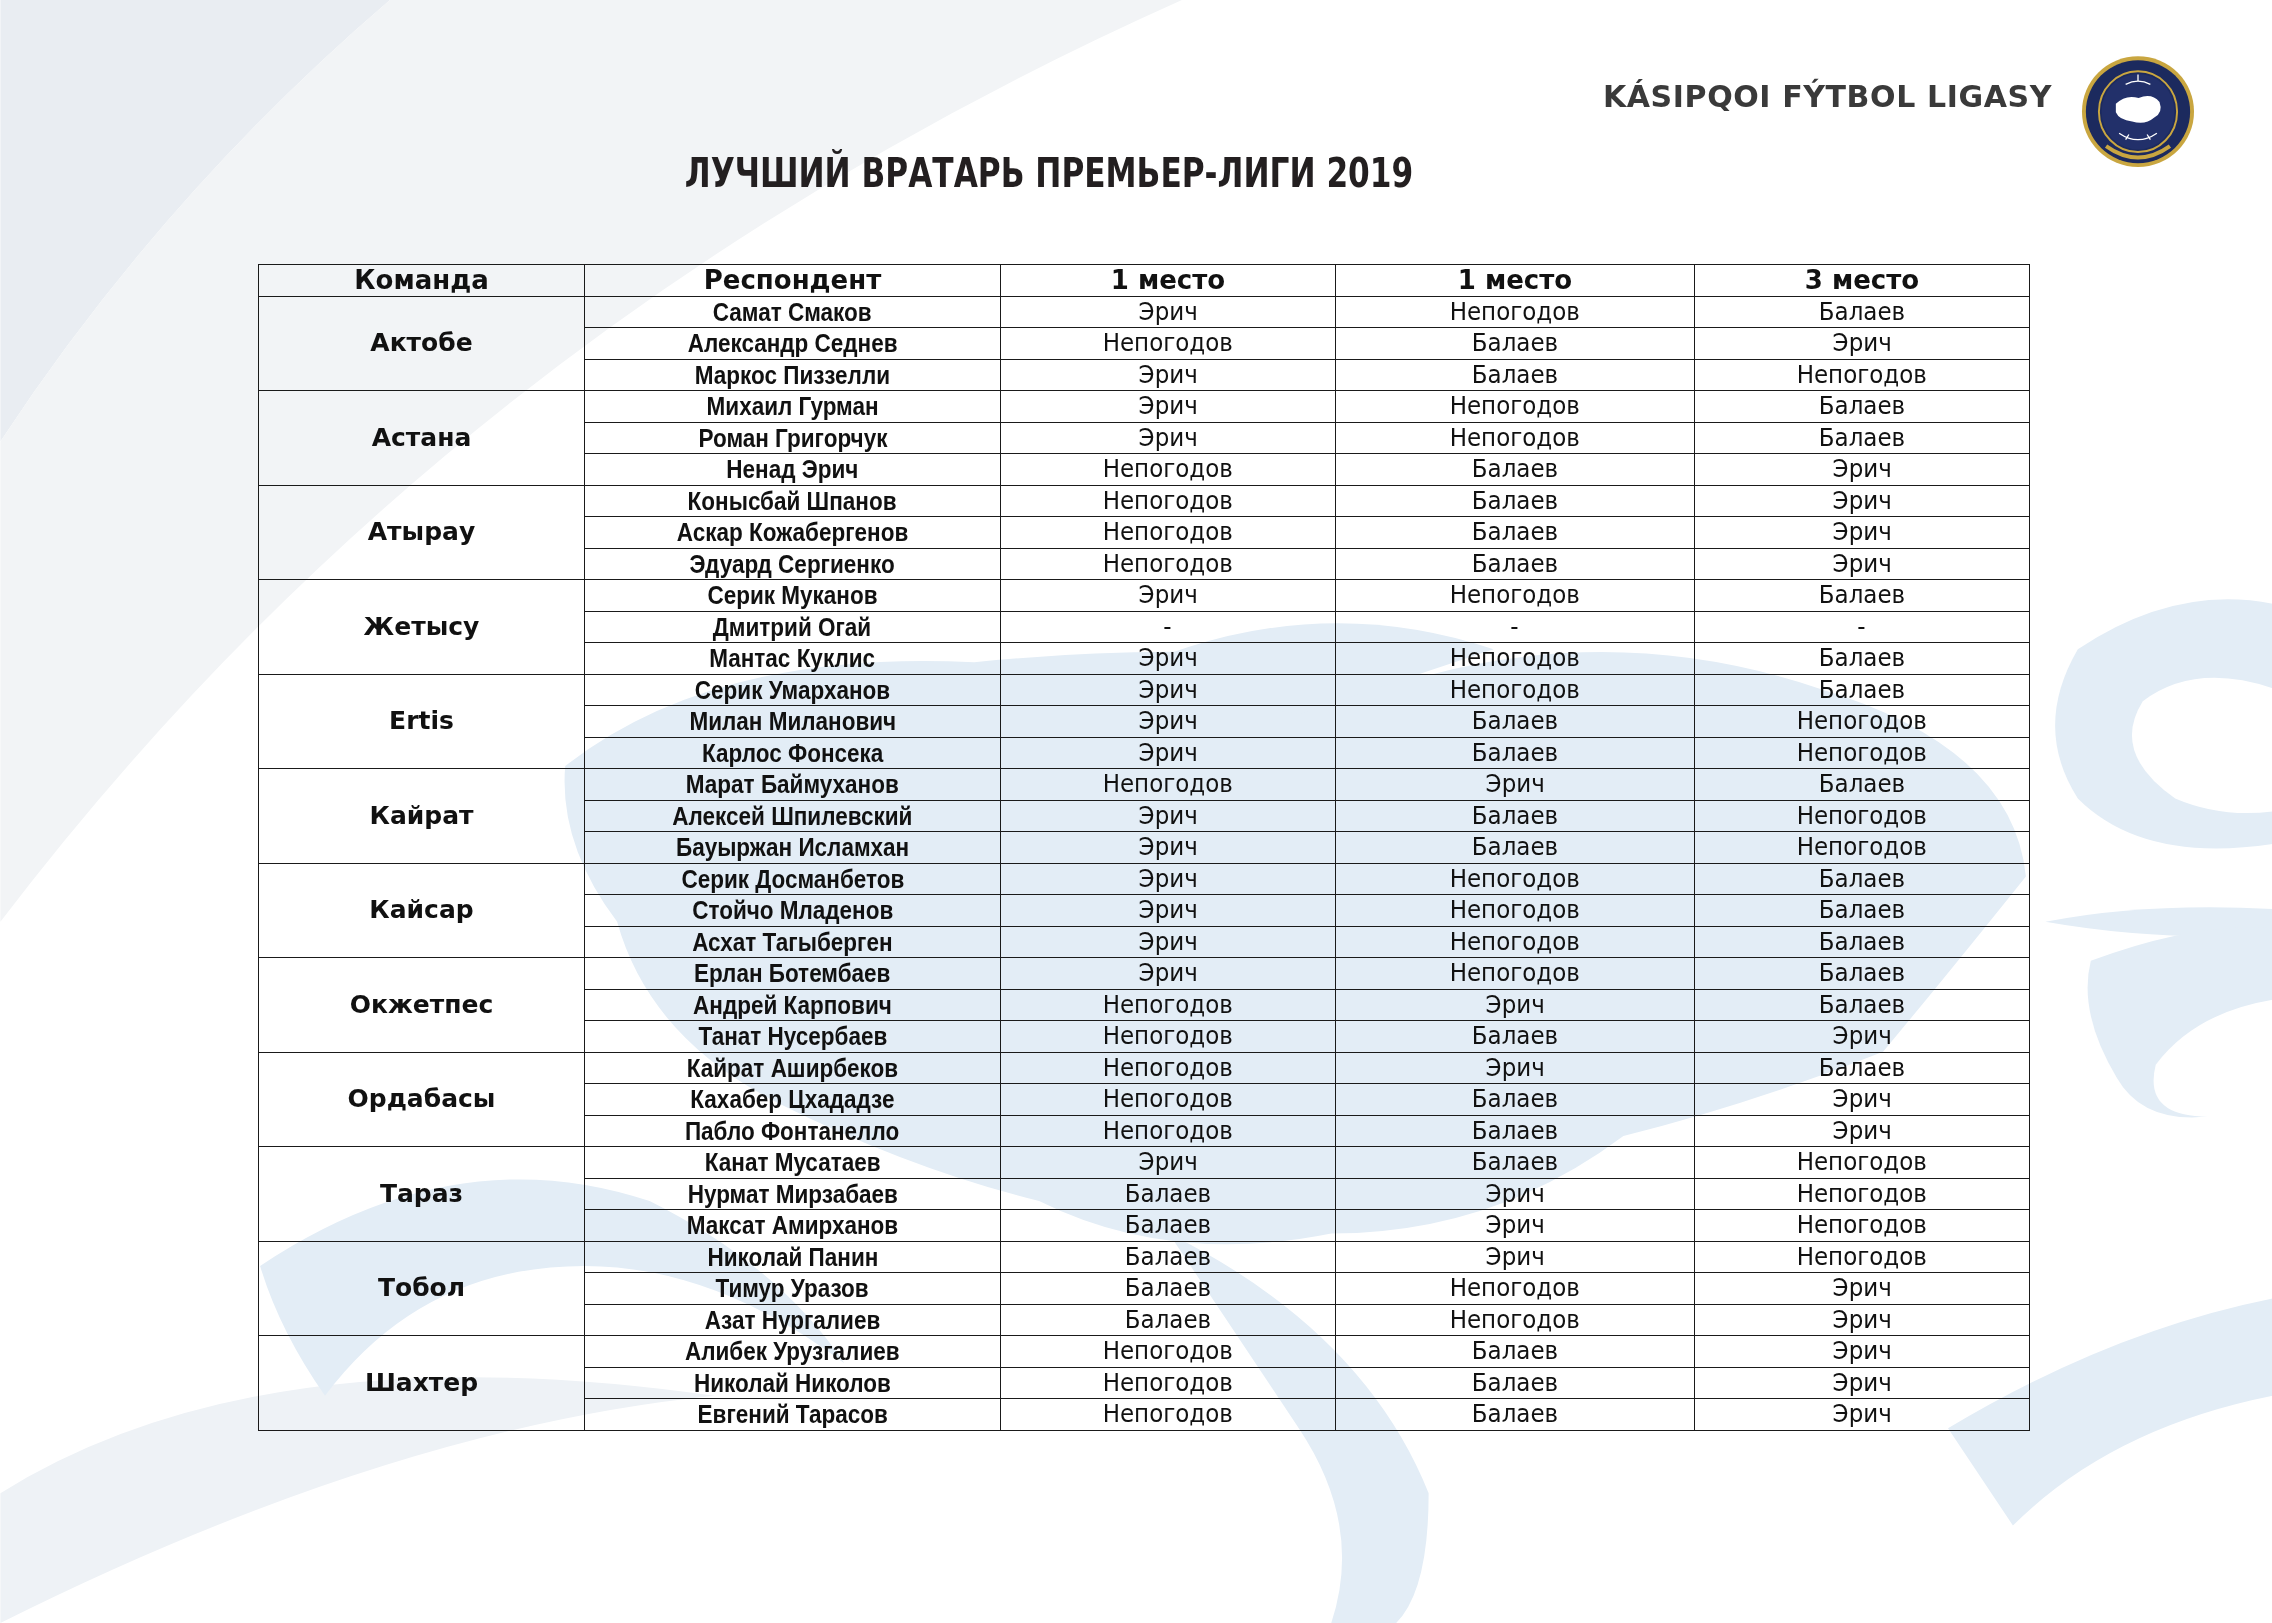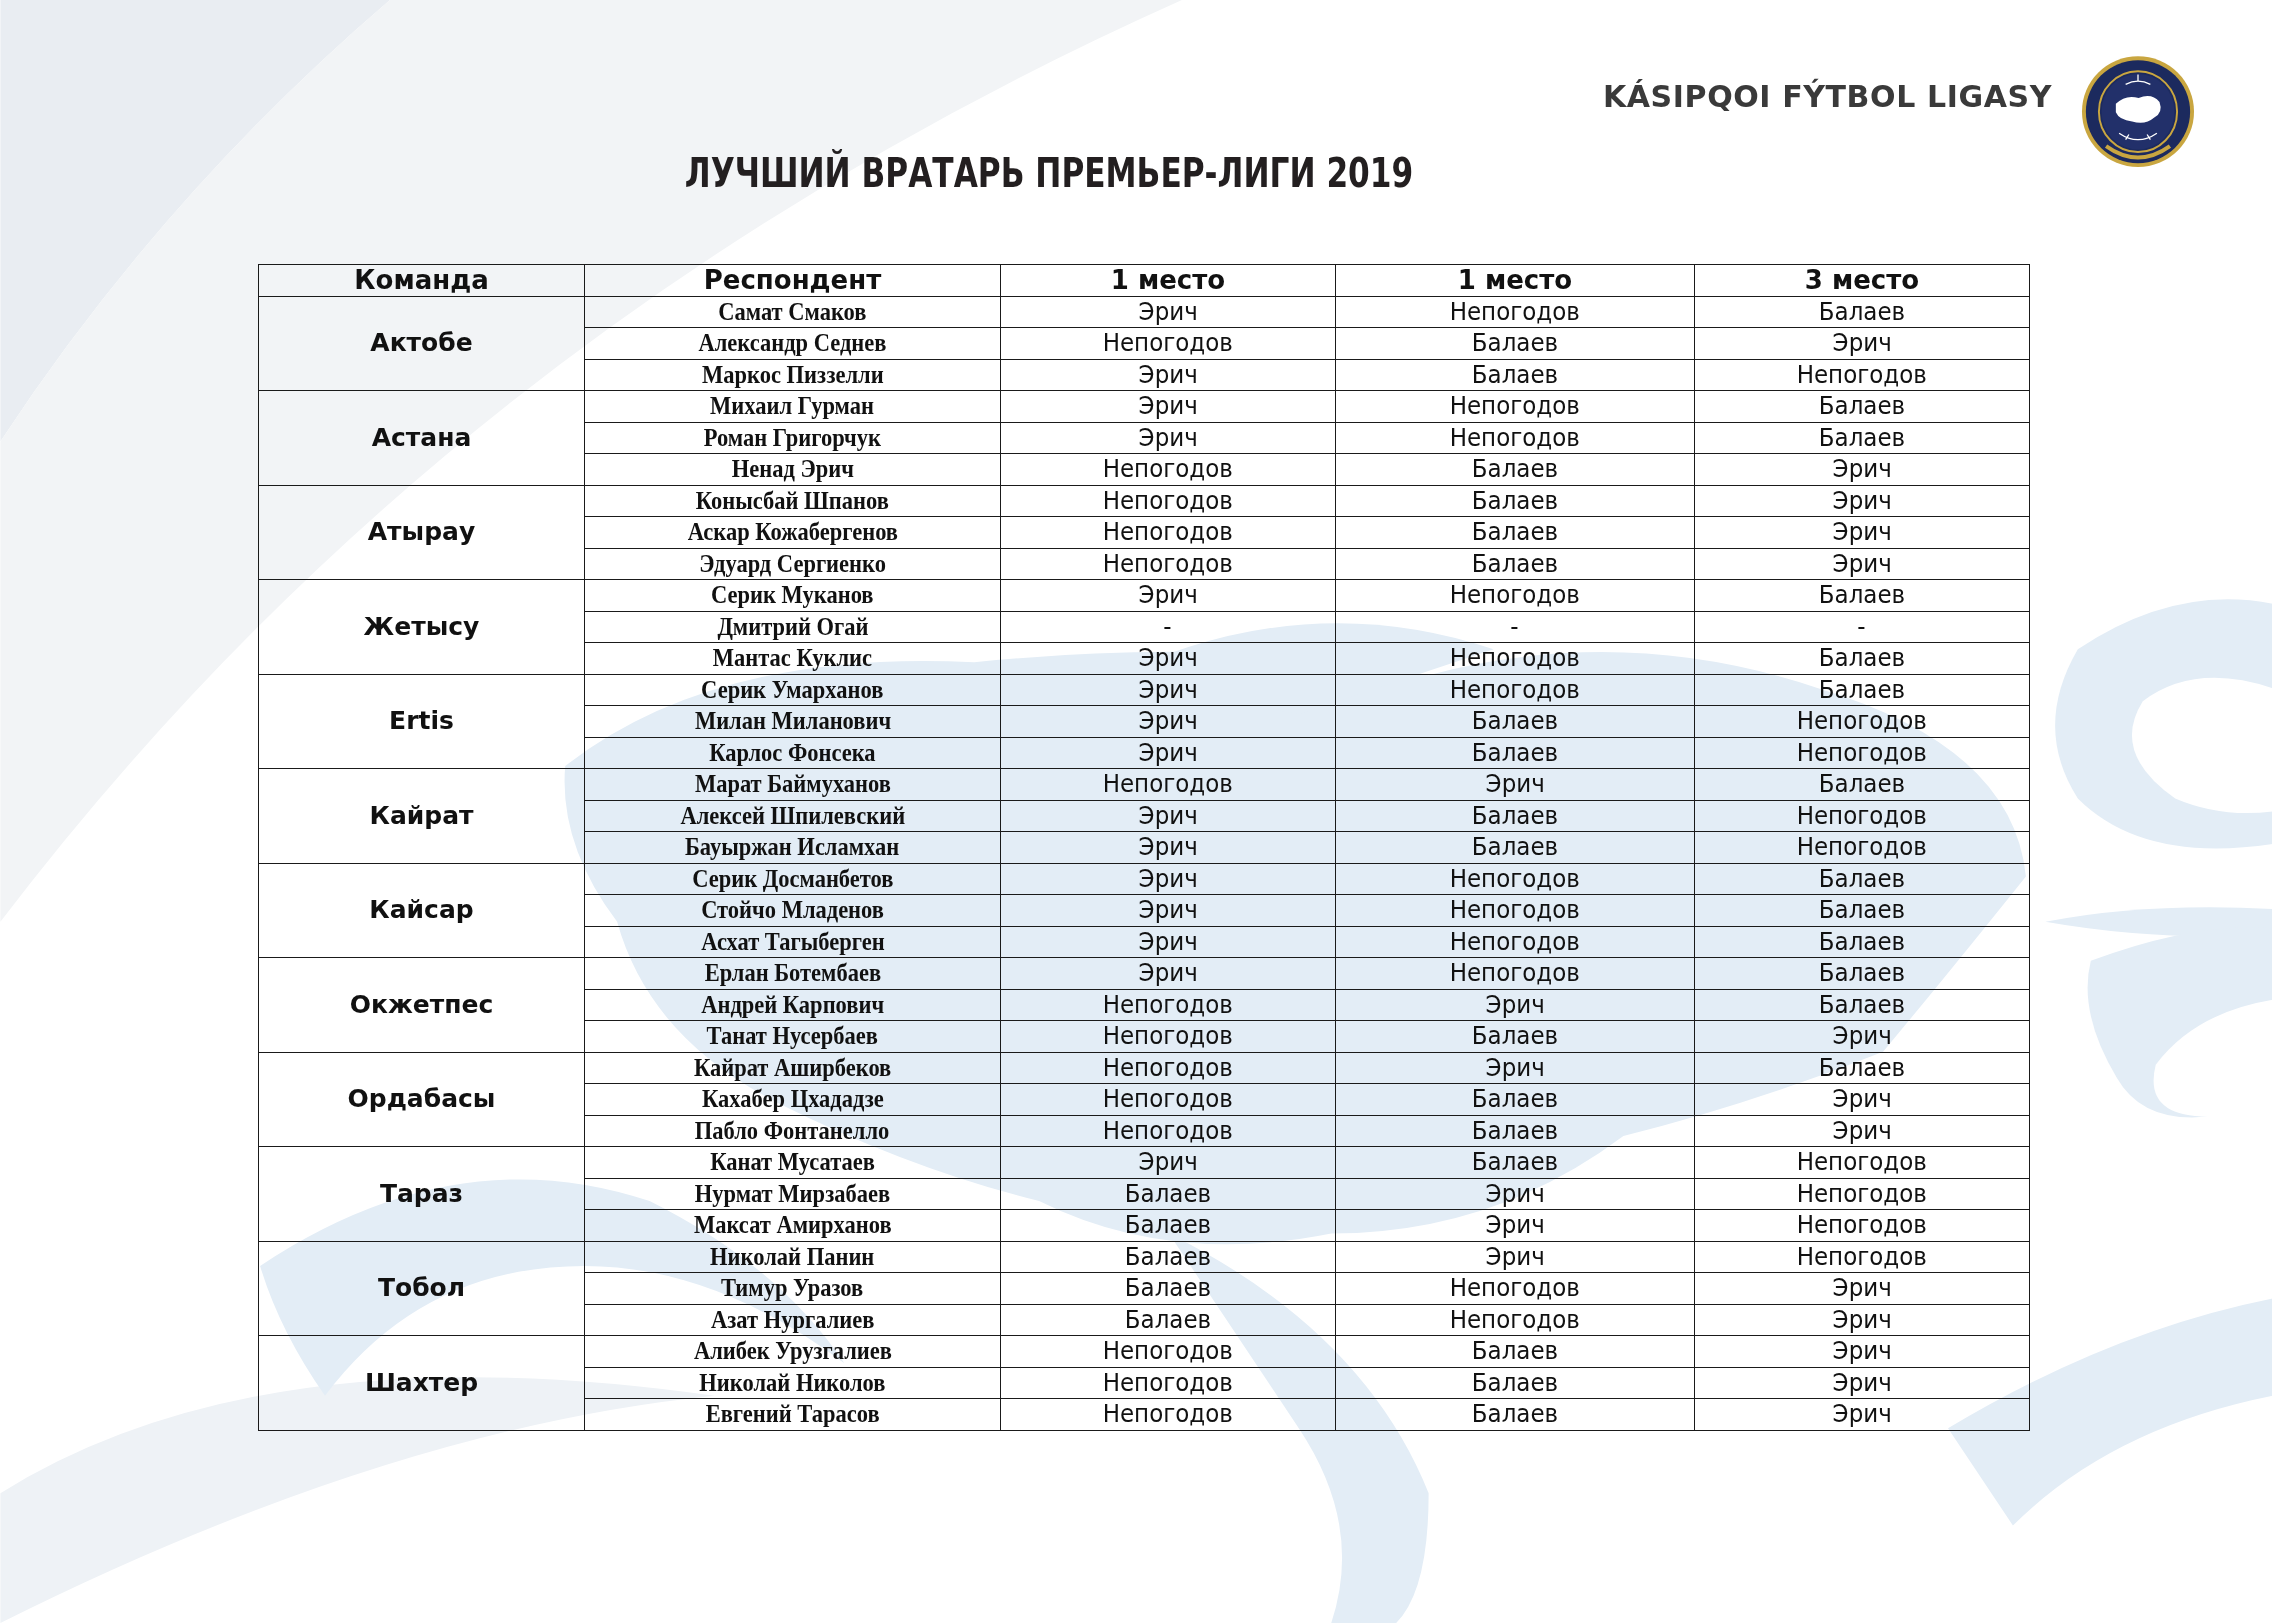--- a/index.html
+++ b/index.html
@@ -7,21 +7,21 @@
   .bg { position:absolute; left:0; top:0; width:2273px; height:1623px; z-index:0; }
   .brand { position:absolute; right:221px; top:77px; text-align:right; z-index:2; }
   .brand-line { font-family:"DejaVu Sans", sans-serif; font-weight:bold; font-size:30px; color:#3a3a3a; line-height:39px; letter-spacing:0.6px; }
   .logo { position:absolute; left:2080px; top:55px; width:116px; height:114px; z-index:2; }
   .title { position:absolute; left:0; width:2273px; top:150px; text-align:center; z-index:2; }
   .title span { display:inline-block; font-family:"DejaVu Sans", sans-serif; font-weight:bold; font-size:40px; color:#231f20; transform:scaleX(0.78); transform-origin:center; margin-left:-175px; }
   table.votes { position:absolute; left:258px; top:264px; border-collapse:collapse; z-index:2; table-layout:fixed; }
   table.votes td, table.votes th { border:1.9px solid #1a1a1a; height:30.5px; padding:0; text-align:center; vertical-align:middle; white-space:nowrap; line-height:30.5px; }
   table.votes th { font-family:"DejaVu Sans", sans-serif; font-weight:bold; font-size:26px; }
   td.team { font-family:"DejaVu Sans", sans-serif; font-weight:bold; font-size:25px; }
-  td.resp { font-family:Liberation Serif, serif; font-weight:bold; font-size:25px; }
+  td.resp { font-family:Liberation Sans, sans-serif; font-weight:bold; font-size:25px; }
   td.resp span { display:inline-block; transform:scaleX(0.9); }
   td.vote { font-family:"DejaVu Sans", sans-serif; font-weight:normal; font-size:25px; color:#111; }
   td.vote span { display:inline-block; transform:scaleX(0.92); }
 </style>
 </head>
 <body>
 
 <svg class="bg" viewBox="0 0 3500 2500" xmlns="http://www.w3.org/2000/svg">
   <path d="M0 0 L600 0 Q250 300 0 680 Z" fill="#e9edf2"></path>
   <path d="M600 0 L1820 0 Q700 500 0 1420 L0 680 Q250 300 600 0 Z" fill="#f2f4f6"></path>

